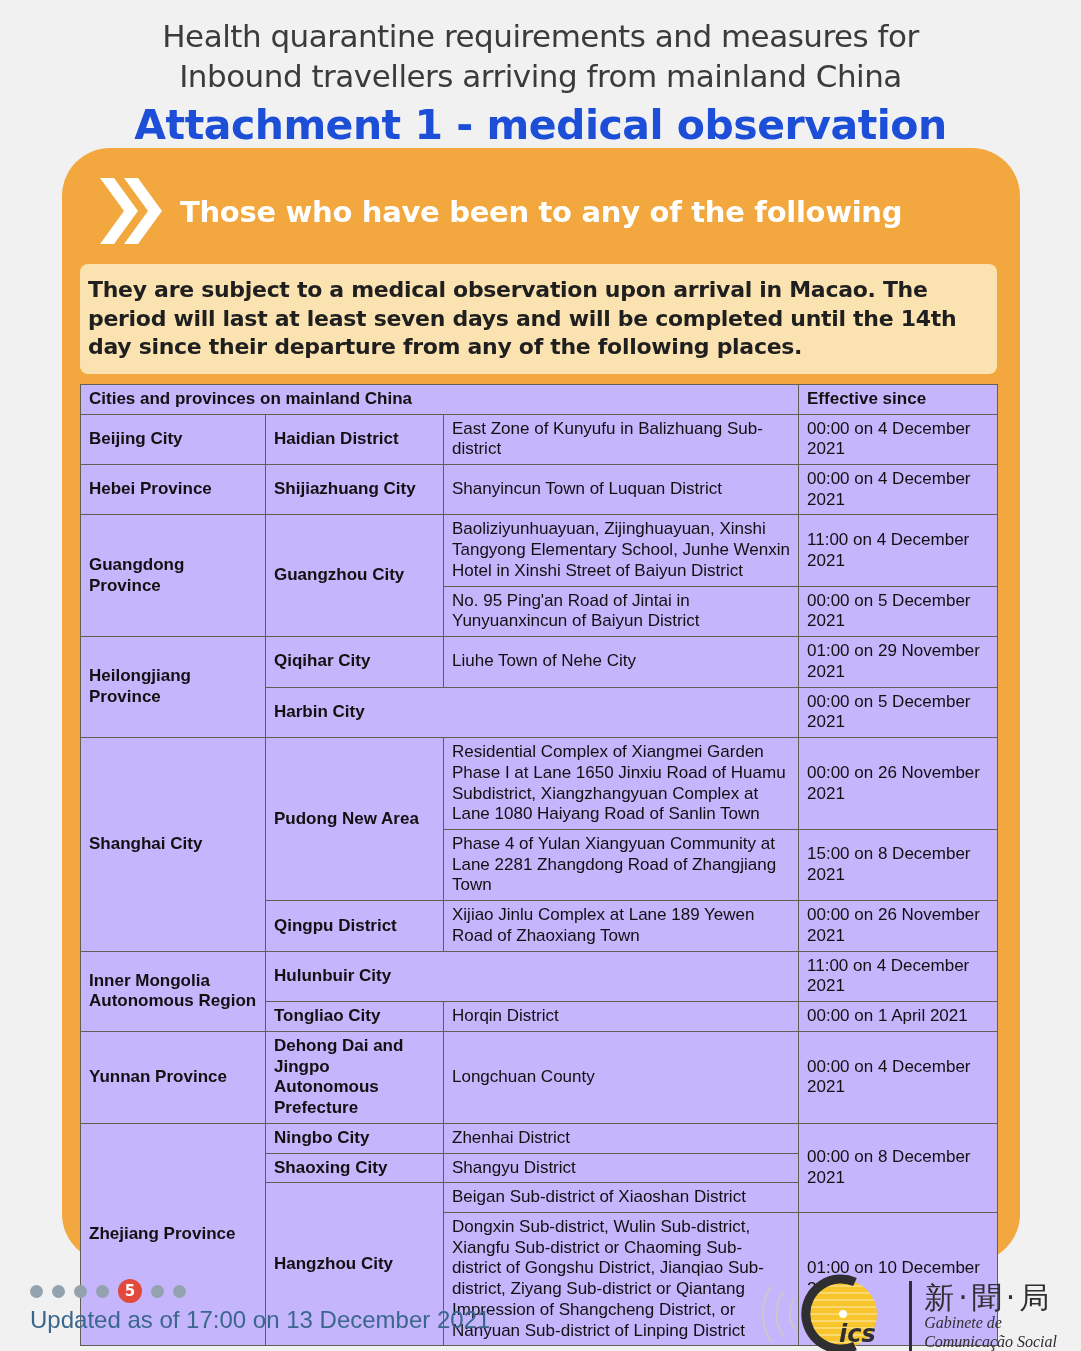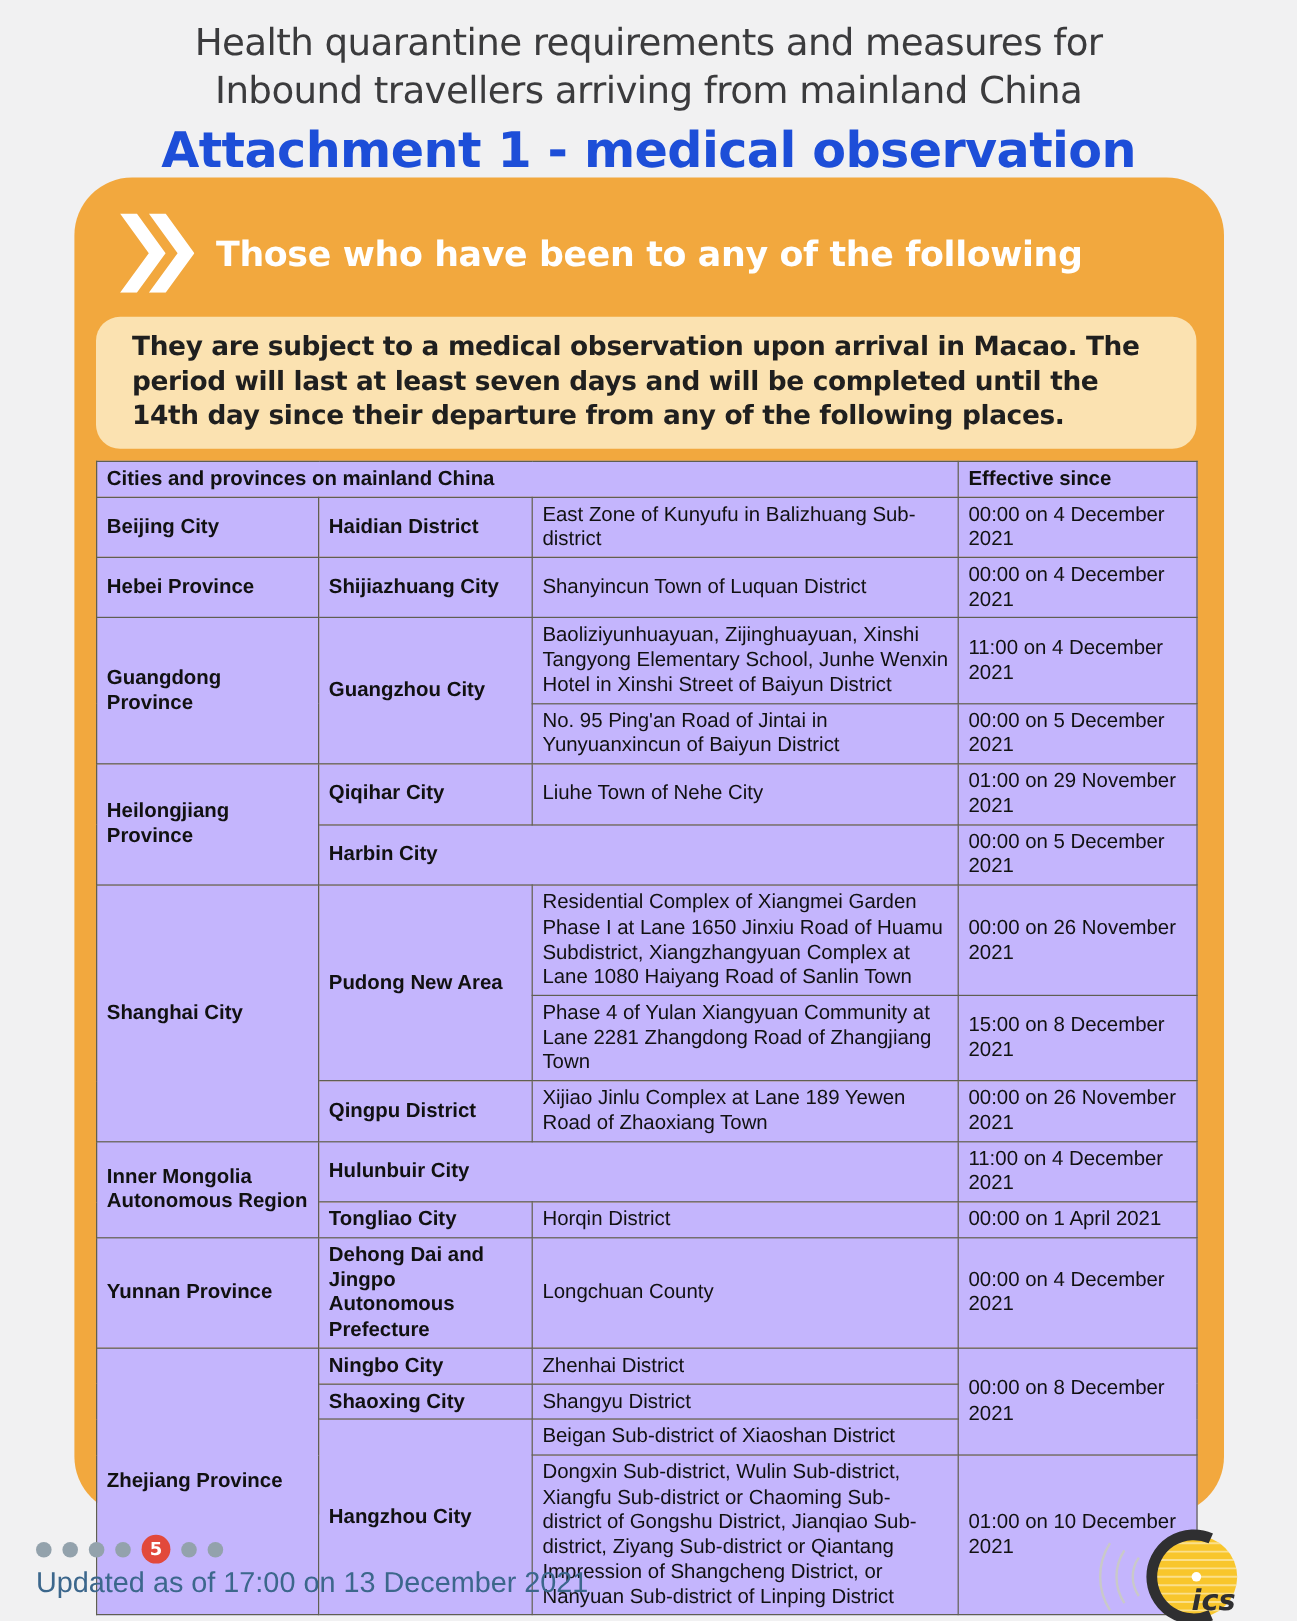--- a/index.html
+++ b/index.html
@@ -25,22 +25,22 @@
     position:absolute; left:62px; top:148px; width:958px; height:1114px;
     background:#f2a83e; border-radius:48px; padding:20px 23px 0 18px;
   }
   .banner { display:flex; align-items:center; padding:8px 0 4px 20px; }
   .banner-chevrons { flex:0 0 auto; margin-right:18px; margin-top:2px; }
   .banner-text {
     color:#ffffff; font-size:29px; font-weight:800; line-height:1.2;
     letter-spacing:-0.3px;
   }
   .notice {
-    background:#fbe2b1; border-radius:20px; margin-top:12px;
-    padding:12px 30px; color:#1f1f1f; font-size:22px; font-weight:600;
+    background:#fbe2b1; border-radius:8px; margin-top:12px;
+    padding:12px 8px; color:#1f1f1f; font-size:22px; font-weight:600;
     line-height:1.3; letter-spacing:-0.3px;
   }
   
   table.quarantine {
     border-collapse:collapse; table-layout:fixed; width:917px; margin-top:10px;
     font-family:"Liberation Sans",sans-serif;
   }
   table.quarantine td, table.quarantine th {
     border:1px solid #5f5f52; background:#c4b5fd; padding:4px 8px;
     font-size:17px; line-height:1.22; vertical-align:middle; text-align:left;
@@ -238,14 +238,19 @@
             <line x1="66" y1="47" x2="134" y2="47"></line>
           <line x1="66" y1="54" x2="134" y2="54"></line>
             <line x1="66" y1="61" x2="134" y2="61"></line>
           <line x1="66" y1="68" x2="134" y2="68"></line>
         </g>
         <path d="M112,8 A35,35 0 1 0 112,72" fill="none" stroke="#2f2f31" stroke-width="9"></path>
         <circle cx="100" cy="40" r="4" fill="#ffffff"></circle>
         <text x="96" y="68" font-size="24" font-style="italic" font-weight="bold" fill="#2f2f31" font-family="DejaVu Sans, sans-serif">ics</text>
       </svg>
     </span>
+    <span class="logo-text">
+      <div class="logo-cjk">新·聞·局</div>
+      <div class="logo-org">Gabinete de</div>
+      <div class="logo-org">Comunicação Social</div>
+    </span>
   </div>
 </div>
 
 </body></html>

